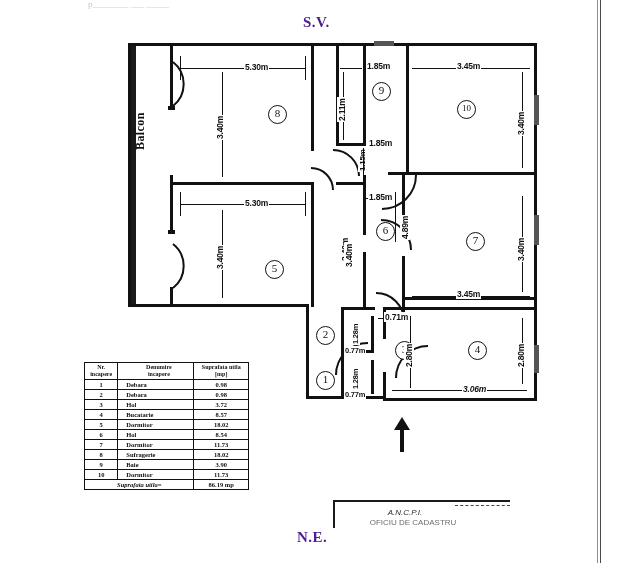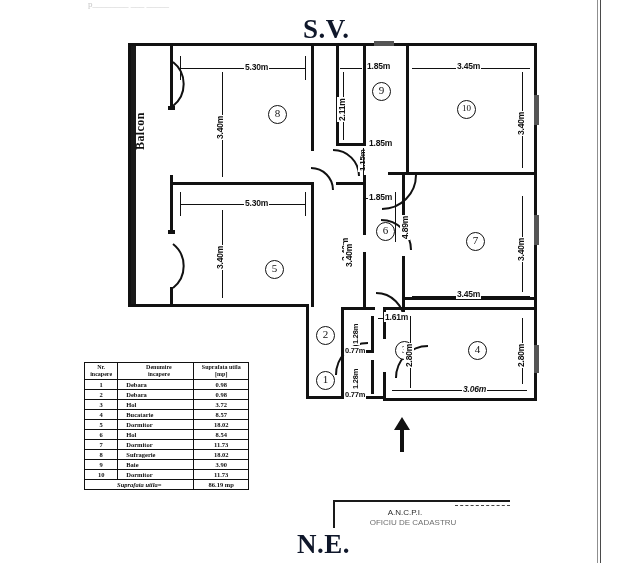--- a/index.html
+++ b/index.html
@@ -13,30 +13,30 @@
   .frame-v{position:absolute;background:#4a4a4a;width:1px;}
   .faint-top{
     position:absolute;left:88px;top:0px;width:190px;height:9px;
     color:#c9c9c9;font-size:9px;line-height:9px;
     font-family:"Liberation Serif",serif;overflow:hidden;white-space:nowrap;
   }
 
   
   .compass{
     position:absolute;font-family:"Liberation Serif",serif;
-    font-weight:bold;font-size:27px;letter-spacing:.5px;color:#0f172a;
+    font-weight:bold;font-size:15px;letter-spacing:.5px;color:#4c1d95;
   }
   #sv{left:303px;top:14px;}
   #ne{left:297px;top:529px;}
 
   .ancpi{
     position:absolute;font-family:"Liberation Sans",sans-serif;
     font-size:8px;color:#2b2b2b;text-align:center;white-space:nowrap;
   }
-  #ancpi1{left:350px;top:508px;width:110px;}
+  #ancpi1{left:350px;top:508px;width:110px;font-style:italic;}
   #ancpi2{left:338px;top:518px;width:150px;color:#6e6e6e;}
   .ancpi-box{position:absolute;border-left:2px solid #1a1a1a;border-top:2px solid #1a1a1a;}
   .ancpi-dash{position:absolute;border-top:1px dashed #444;}
 
   
   #north-arrow{position:absolute;left:392px;top:417px;width:20px;height:35px;}
 
   
   .wall{position:absolute;background:#111;}
   .balcon-hatch{
@@ -212,21 +212,21 @@
     <div class="dim v" style="left:340px;top:262px;">3.40m</div>
     <div class="dim v" style="left:400px;top:240px;">4.89m</div>
     <div class="dimline v" style="left:395px;top:192px;width:1px;height:50px;background:#111;"></div>
 
     <div class="dimline" style="left:412px;top:296px;width:118px;"></div>
     <div class="dim" style="left:456px;top:289px;">3.45m</div>
     <div class="dimline v" style="left:522px;top:196px;width:1px;height:96px;background:#111;"></div>
     <div class="dim v" style="left:516px;top:262px;">3.40m</div>
 
     <div class="dimline" style="left:378px;top:318px;width:18px;"></div>
-    <div class="dim" style="left:384px;top:312px;">1.61m</div>
+    <div class="dim" style="left:384px;top:312px;">0.71m</div>
 
     <div class="dim v" style="left:351px;top:345px;font-size:7.5px;">1.28m</div>
     <div class="dim" style="left:344px;top:346px;font-size:7.5px;">0.77m</div>
     <div class="dim v" style="left:351px;top:390px;font-size:7.5px;">1.28m</div>
     <div class="dim" style="left:344px;top:390px;font-size:7.5px;">0.77m</div>
 
     <div class="dimline v" style="left:410px;top:316px;width:1px;height:72px;background:#111;"></div>
     <div class="dim v" style="left:404px;top:368px;">2.80m</div>
 
     <div class="dimline v" style="left:522px;top:318px;width:1px;height:66px;background:#111;"></div>

